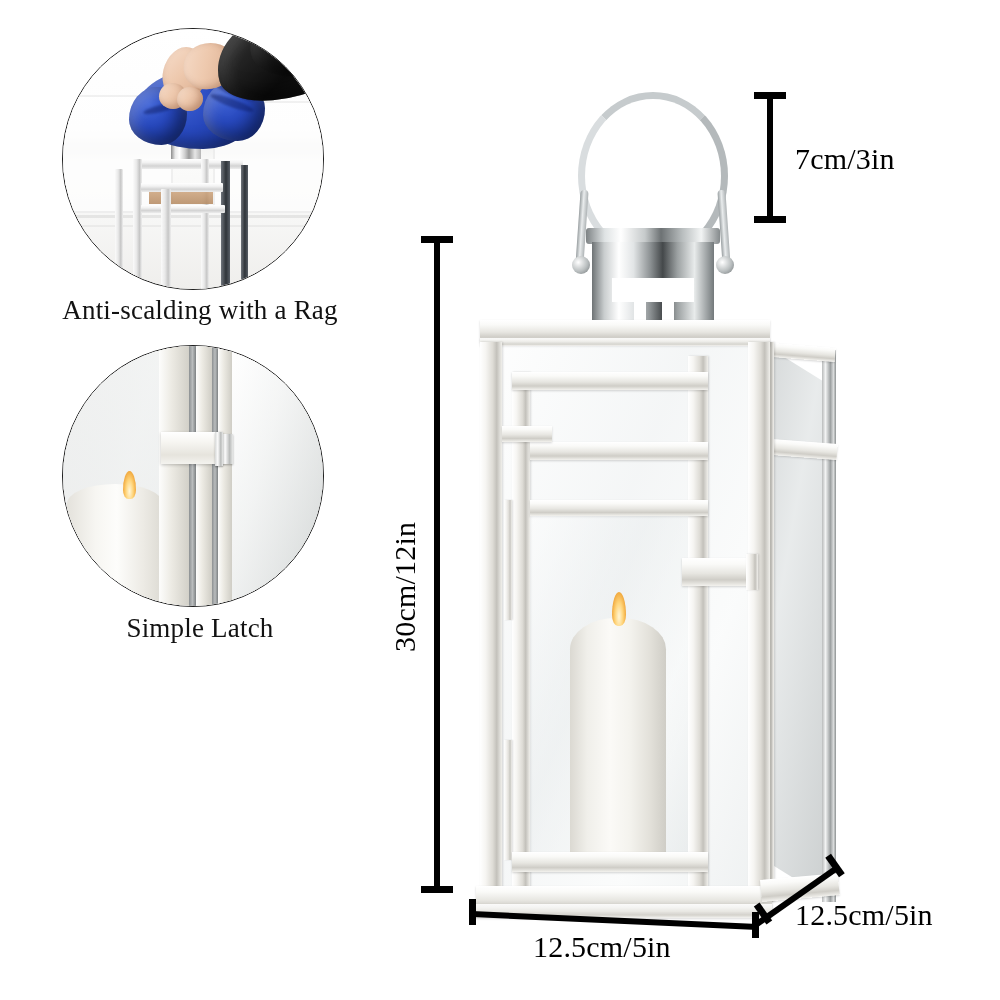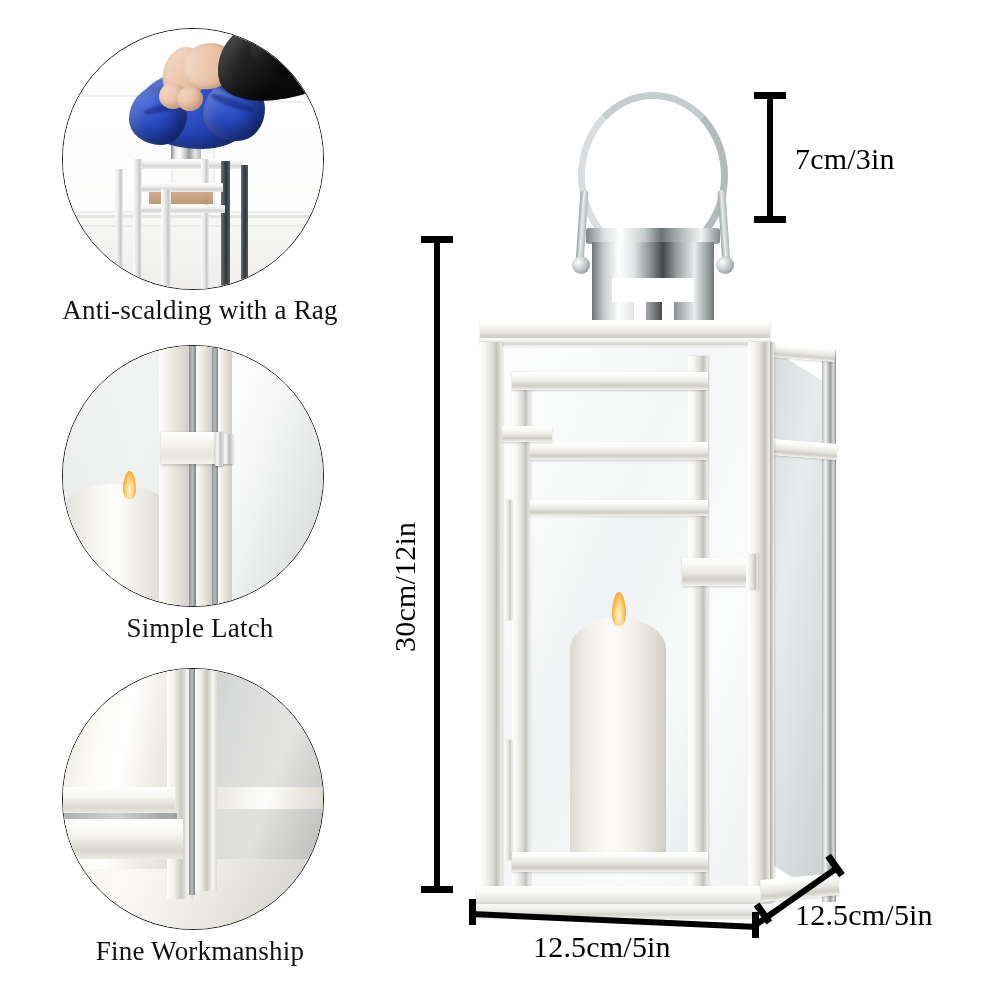--- a/index.html
+++ b/index.html
@@ -257,39 +257,20 @@
       <div class="finger" style="left:114px;top:58px;width:26px;height:24px;"></div>
       <div class="finger" style="left:120px;top:14px;width:52px;height:46px;transform:rotate(-18deg);"></div>
 
       <div class="glove" style="left:152px;top:-16px;width:132px;height:86px;transform:rotate(-16deg);"></div>
       <div class="glove" style="left:186px;top:-30px;width:110px;height:78px;transform:rotate(-10deg);"></div>
     </div>
 
     <div class="caption" style="left:0;top:295px;">Anti-scalding with a Rag</div>
   </div>
 
-  <div class="feature" style="left:0;top:668px;width:400px;height:320px;">
-
-    <div class="circle-wrap" style="left:62px;top:0;width:262px;height:262px;">
-      <div class="sc3-bg"></div>
-
-      <div class="panel-sheen" style="left:0;top:0;width:118px;height:200px;"></div>
-      <div class="corner-post" style="left:104px;top:0;width:26px;height:230px;"></div>
-      <div class="edge-dark" style="left:126px;top:0;width:6px;height:226px;"></div>
-      <div class="corner-post" style="left:132px;top:0;width:22px;height:222px;"></div>
-      <div class="glass-dark" style="left:154px;top:0;width:108px;height:190px;"></div>
-      <div class="panel-sheen" style="left:154px;top:118px;width:108px;height:22px;opacity:.9;"></div>
-
-      <div class="base-rail" style="left:-6px;top:118px;width:118px;height:26px;"></div>
-      <div class="base-rail" style="left:-6px;top:150px;width:126px;height:40px;"></div>
-      <div class="edge-dark" style="left:-6px;top:144px;width:120px;height:6px;opacity:.7;"></div>
-    </div>
-
-    <div class="caption" style="left:0;top:268px;">Fine Workmanship</div>
-  </div>
 
   <div id="lantern" style="left:460px;top:80px;width:400px;height:840px;">
 
     <div class="bail" style="left:118px;top:12px;width:150px;height:168px;"></div>
     <div class="bail-arm" style="left:118px;top:110px;width:8px;height:76px;transform:rotate(4deg);"></div>
     <div class="bail-arm" style="left:260px;top:110px;width:8px;height:76px;transform:rotate(-4deg);"></div>
     <div class="pivot" style="left:112px;top:176px;width:18px;height:18px;"></div>
     <div class="pivot" style="left:256px;top:176px;width:18px;height:18px;"></div>
 
     <div class="chimney-top" style="left:126px;top:148px;width:134px;height:16px;"></div>

